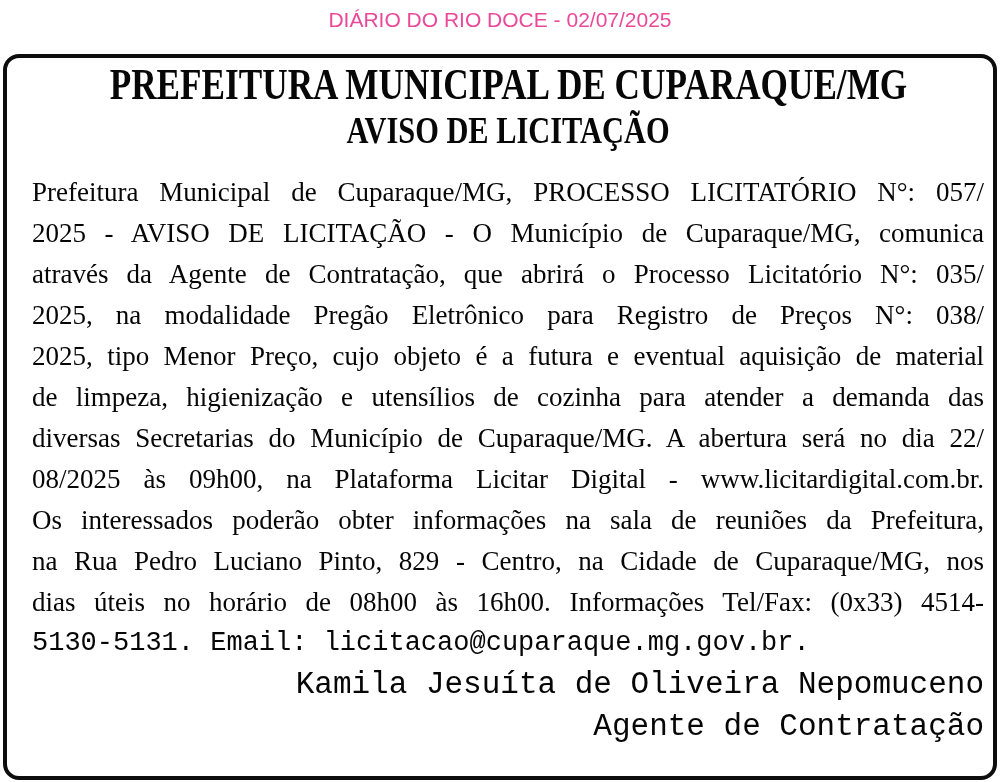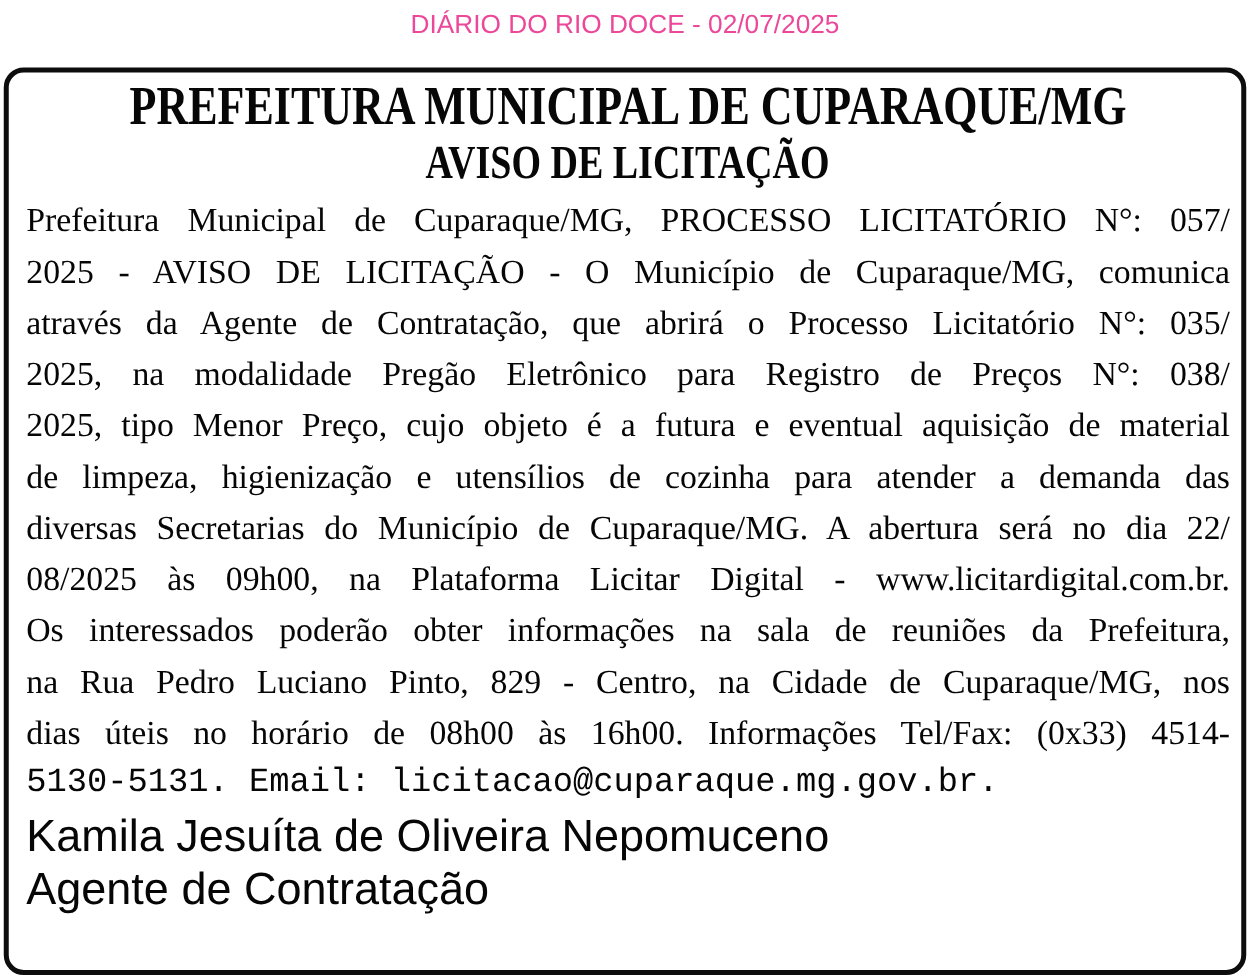--- a/index.html
+++ b/index.html
@@ -29,62 +29,62 @@
   .notice-box {
     position: absolute;
     left: 3px;
     right: 3px;
     top: 54px;
     bottom: 2px;
     box-sizing: border-box;
     border: 4px solid #0d0d0d;
     border-radius: 16px;
     background: #ffffff;
-    padding: 3px 9px 0 14px;
+    padding: 3px 9px 0 25px;
     overflow: hidden;
   }
   .title-row {
     display: flex;
     justify-content: center;
     overflow: visible;
     font-family: "Liberation Serif", "DejaVu Serif", serif;
     font-weight: bold;
     color: #070707;
     white-space: nowrap;
   }
   .title-row > span {
     flex: 0 0 auto;
     transform: scaleX(0.80);
     transform-origin: center;
   }
   .t1 { font-size: 44px; line-height: 47px; }
   .t2 { font-size: 37px; line-height: 42px; }
   .t3 { font-size: 38px; line-height: 44px; }
   .notice-body {
-    margin-top: 4px;
+    margin-top: 20px;
     font-family: "Liberation Serif", "DejaVu Serif", serif;
     font-size: 27px;
     color: #060606;
   }
   .body-line {
     line-height: 41px;
     text-align: justify;
     text-align-last: justify;
     overflow: hidden;
   }
   .body-line.last {
     text-align: left;
     text-align-last: auto;
     font-family: Liberation Mono, monospace;
   }
   .sig-line {
-    font-family: Liberation Sans, sans-serif;
-    font-size: 36px;
+    font-family: Liberation Mono, monospace;
+    font-size: 31px;
     line-height: 42px;
-    text-align: left;
+    text-align: right;
     color: #060606;
   }
 </style>
 </head>
 <body>
 
 <div class="page">
 
   <div class="masthead">DIÁRIO DO RIO DOCE - 02/07/2025</div>
 

